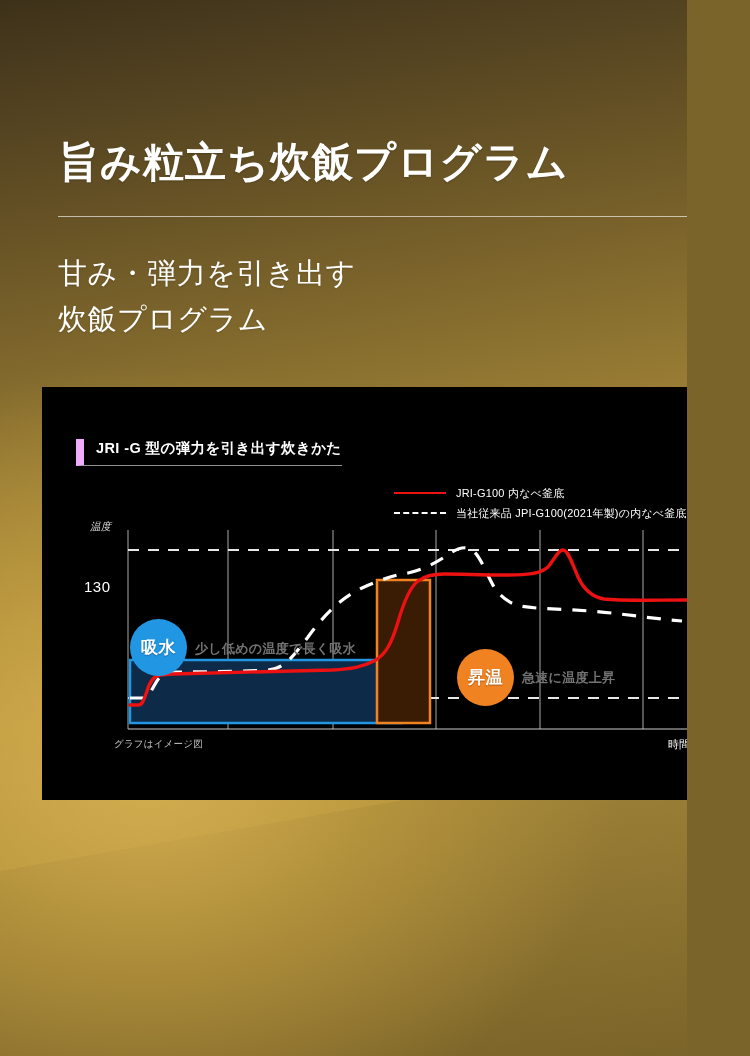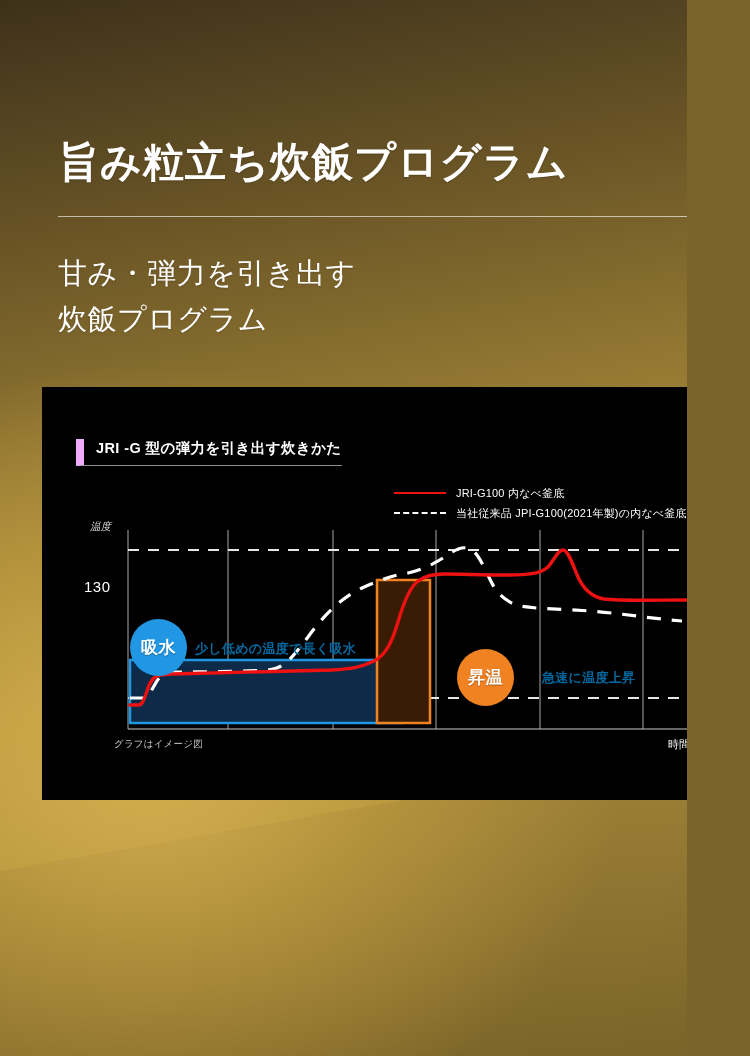--- a/index.html
+++ b/index.html
@@ -182,26 +182,26 @@
     top: 262px;
     width: 57px;
     height: 57px;
     background: #f08222;
     font-size: 17px;
   }
   .badge-caption {
     position: absolute;
     font-size: 13px;
     font-weight: bold;
-    color: #0369a1;
+    color: #737373;
     white-space: nowrap;
     letter-spacing: 0.3px;
   }
   .caption-absorb { left: 153px; top: 253px; }
-  .caption-heat   { left: 500px; top: 282px; text-align: right; }
+  .caption-heat   { left: 480px; top: 282px; text-align: right; }
 
   
   .body-text {
     position: absolute;
     left: 58px;
     top: 827px;
     width: 660px;
     font-family: "Liberation Serif", "DejaVu Serif", serif;
     font-size: 23px;
     line-height: 38px;

